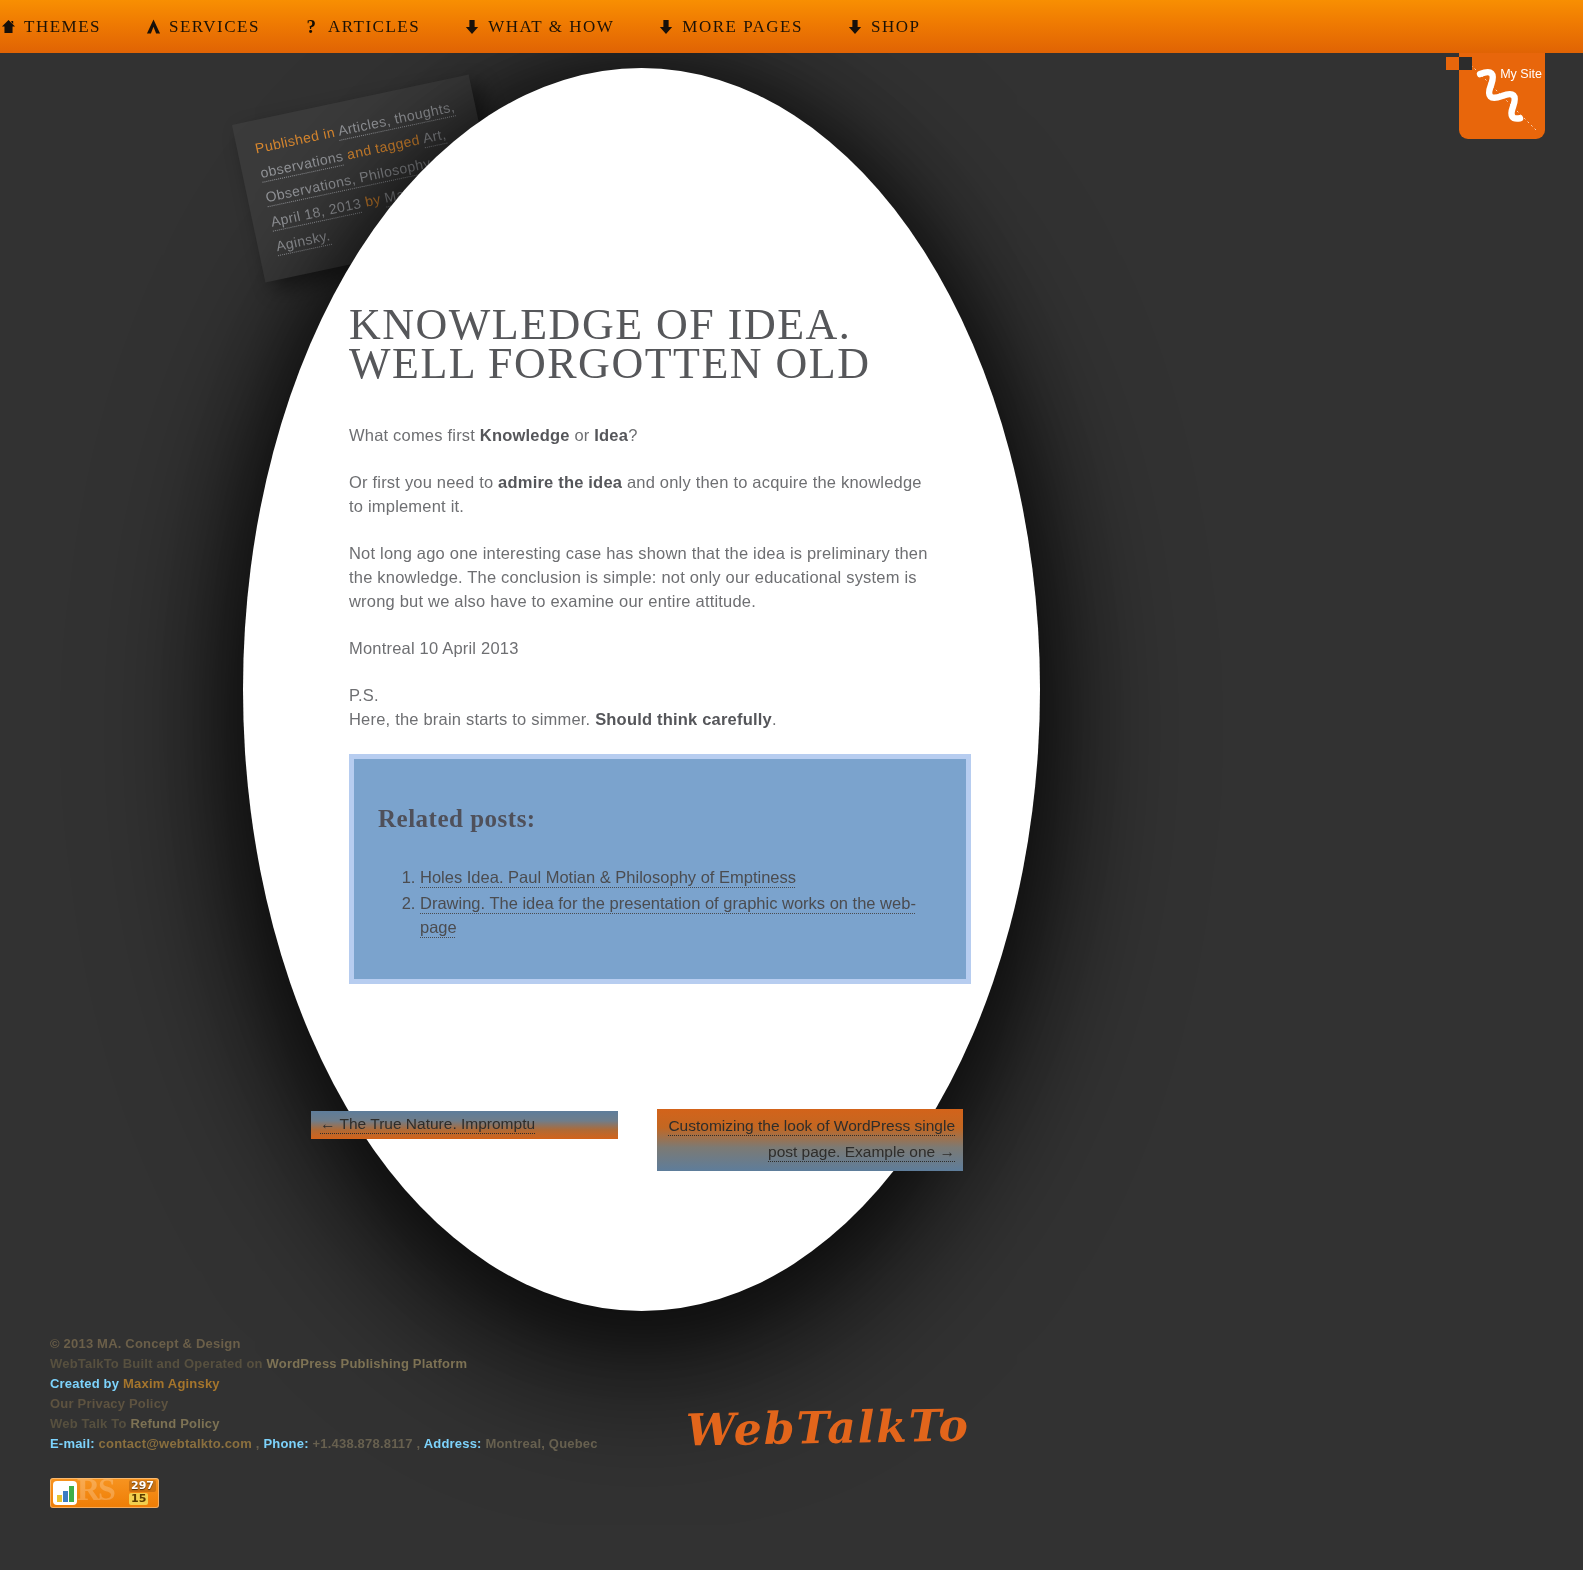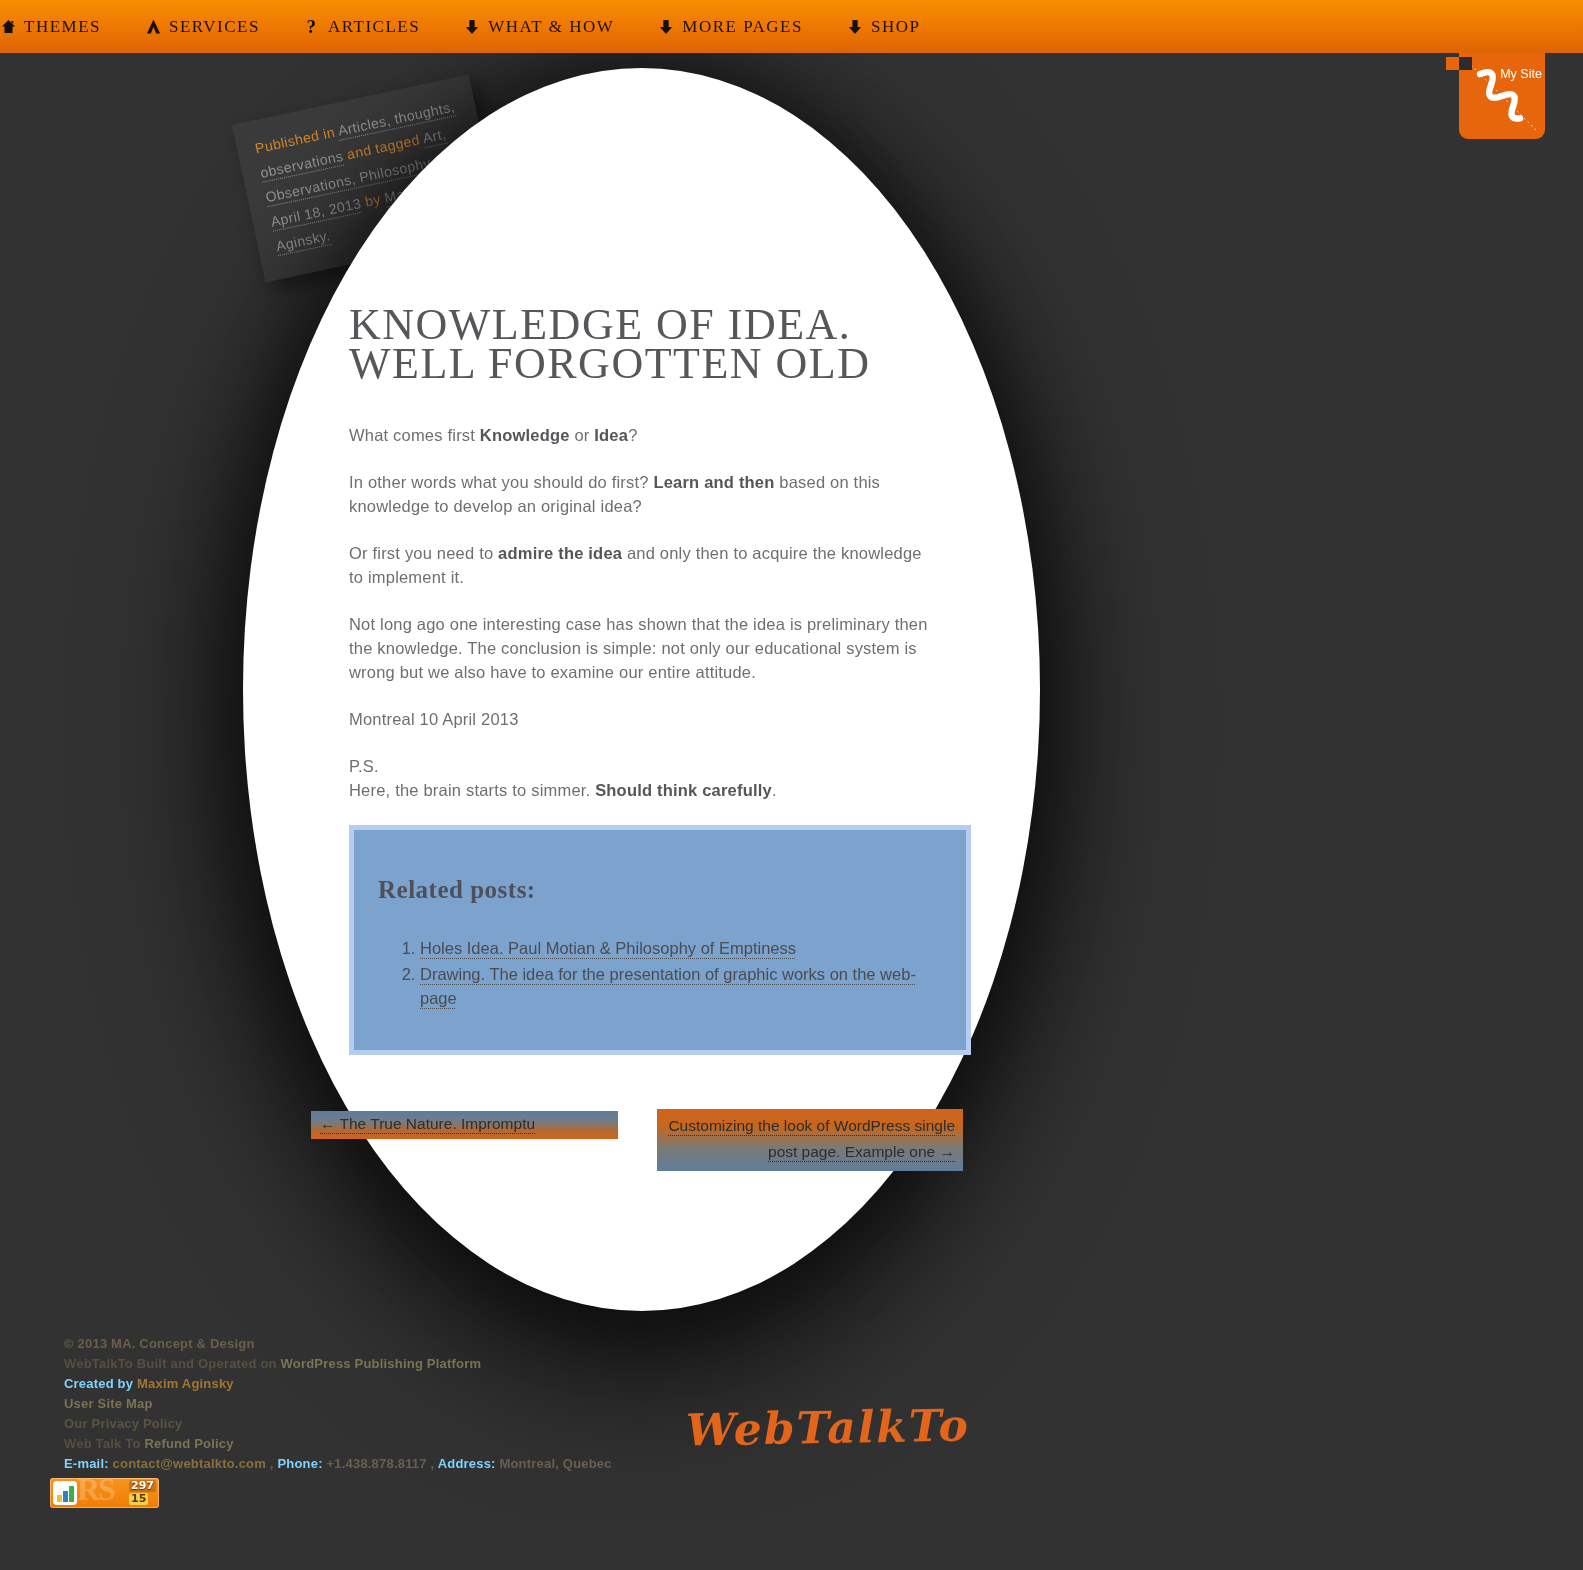--- a/index.html
+++ b/index.html
@@ -87,21 +87,21 @@
   .pager-next{
     position:absolute;left:657px;top:1109px;width:290px;z-index:6;cursor:pointer;
     background:linear-gradient(180deg,#d3631a 0%,#c36722 30%,#7c7a74 62%,#5e7d9b 100%);
     padding:4px 8px 6px 8px;font-size:15.5px;line-height:26px;color:#2e2d2b;
     text-align:right;
   }
   .pager-prev .dlink,.pager-next .dlink{color:#2e2d2b;}
 
   
   .footer{
-    position:absolute;left:64px;top:1334px;z-index:5;width:560px;
+    position:absolute;left:50px;top:1334px;z-index:5;width:560px;
     font-size:13px;font-weight:bold;line-height:20px;letter-spacing:.2px;
   }
   .f-dim{color:#6b5f49;}
   .f-dk{color:#57503f;}
   .f-link{color:#7d7254;cursor:pointer;}
   .f-black{color:#7dd3fc;}
   .f-orange{color:#a5752c;cursor:pointer;}
   .f-mid{color:#5e5340;cursor:pointer;}
   .f-val{color:#67604f;}
   .f-email{color:#8a6f3e;cursor:pointer;}
@@ -209,21 +209,20 @@
   <span class="meta-link">Maxim Aginsky.</span>
 </div>
 
 <div class="egg"></div>
 
 <article class="post">
   <h1 class="post-title">Knowledge of idea. Well forgot­ten old</h1>
 
   <p><span>What comes first </span><b>Knowledge</b><span> or </span><b>Idea</b><span>?</span></p>
 
-  <p><span>In other words what you should do first? </span><b>Learn and then</b><span> based on this knowledge to develop an original idea?</span></p>
 
   <p><span>Or first you need to </span><b>admire the idea</b><span> and only then to acquire the knowledge to im­plement it.</span></p>
 
   <p><span>Not long ago one interesting case has shown that the idea is preliminary then the knowledge. The conclusion is simple: not only our educational system is wrong but we also have to examine our entire attitude.</span></p>
 
   <p><span>Montreal 10 April 2013</span></p>
 
   <p><span>P.S.</span><br><span>Here, the brain starts to simmer. </span><b>Should think carefully</b><span>.</span></p>
 
   <div class="related">
@@ -249,21 +248,20 @@
 <footer class="footer">
   <div class="f-dim">© 2013 MA. Concept &amp; Design</div>
   <div>
     <span class="f-dk">WebTalkTo Built and Operated on</span>
     <span class="f-link">WordPress Publishing Platform</span>
   </div>
   <div>
     <span class="f-black">Created by</span>
     <span class="f-orange">Maxim Aginsky</span>
   </div>
-  <div><span class="f-link">User Site Map</span></div>
   <div><span class="f-mid">Our Privacy Policy</span></div>
   <div>
     <span class="f-dk">Web Talk To</span>
     <span class="f-link">Refund Policy</span>
   </div>
   <div>
     <span class="f-black">E-mail:</span>
     <span class="f-email">contact@webtalkto.com</span><span class="f-val"> , </span>
     <span class="f-black">Phone:</span>
     <span class="f-val">+1.438.878.8117</span><span class="f-val"> , </span>

